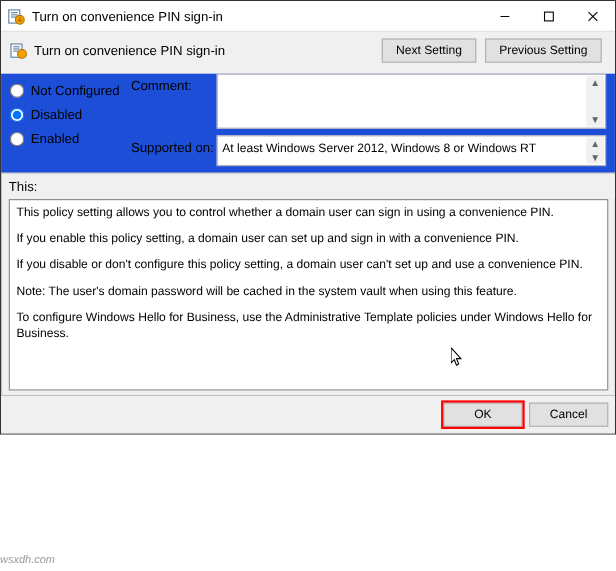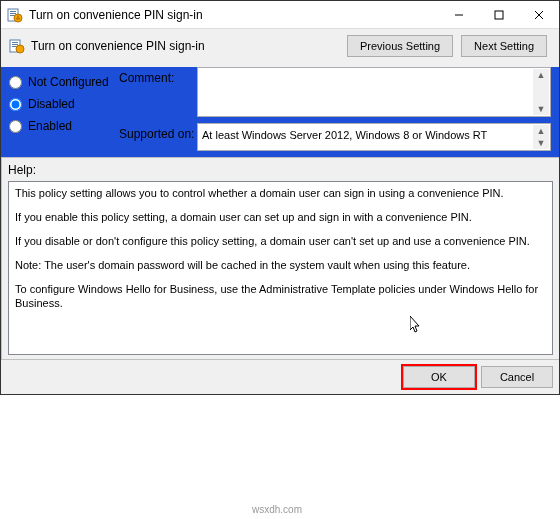--- a/index.html
+++ b/index.html
@@ -130,23 +130,24 @@
     position: absolute;
     left: 410px; top: 316px;
     width: 12px; height: 18px;
     pointer-events: none;
   }
   .watermark {
     position: absolute;
     left: 0; top: 504px;
     width: 560px;
     font-size: 10px;
-    text-align: center;
+    text-align: left;
     padding-right: 6px;
     color: #999;
+    font-style: italic;
   }
 </style>
 </head>
 <body>
 
 <div class="window">
 
   <div class="titlebar">
     <svg class="ticon" viewBox="0 0 16 16">
       <rect x="1" y="2" width="10" height="12" fill="#fff" stroke="#5b7ea3"></rect>
@@ -181,22 +182,22 @@
   <div class="headerrow">
     <svg class="hicon" viewBox="0 0 16 16">
       <rect x="1" y="2" width="10" height="12" fill="#fff" stroke="#5b7ea3"></rect>
       <rect x="3" y="4" width="6" height="1" fill="#5b7ea3"></rect>
       <rect x="3" y="6" width="6" height="1" fill="#5b7ea3"></rect>
       <rect x="3" y="8" width="6" height="1" fill="#5b7ea3"></rect>
       <circle cx="11" cy="11" r="4" fill="#f4a300" stroke="#b37400"></circle>
     </svg>
     <div class="hname">Turn on convenience PIN sign-in</div>
     <div class="hbtns">
+      <div class="button">Next Setting</div>
       <div class="button">Previous Setting</div>
-      <div class="button">Next Setting</div>
     </div>
   </div>
 
   <div class="midarea">
     <div class="radiocol">
       <label class="radio-row">
         <input type="radio" name="cfg" style="">
         <span>Not Configured</span>
       </label>
       <label class="radio-row">
@@ -227,21 +228,21 @@
               <span>▲</span>
               <span>▼</span>
             </div>
         </div>
       </div>
     </div>
   </div>
 
   <div class="splith">
     <div class="pane right">
-      <div class="pane-label">Help:</div>
+      <div class="pane-label">This:</div>
       <div class="pane-body">
         <p>This policy setting allows you to control whether a domain user can sign in using a convenience PIN.</p>
         <p>If you enable this policy setting, a domain user can set up and sign in with a convenience PIN.</p>
         <p>If you disable or don't configure this policy setting, a domain user can't set up and use a convenience PIN.</p>
         <p>Note: The user's domain password will be cached in the system vault when using this feature.</p>
         <p>To configure Windows Hello for Business, use the Administrative Template policies under Windows Hello for Business.</p>
       </div>
     </div>
   </div>
 

